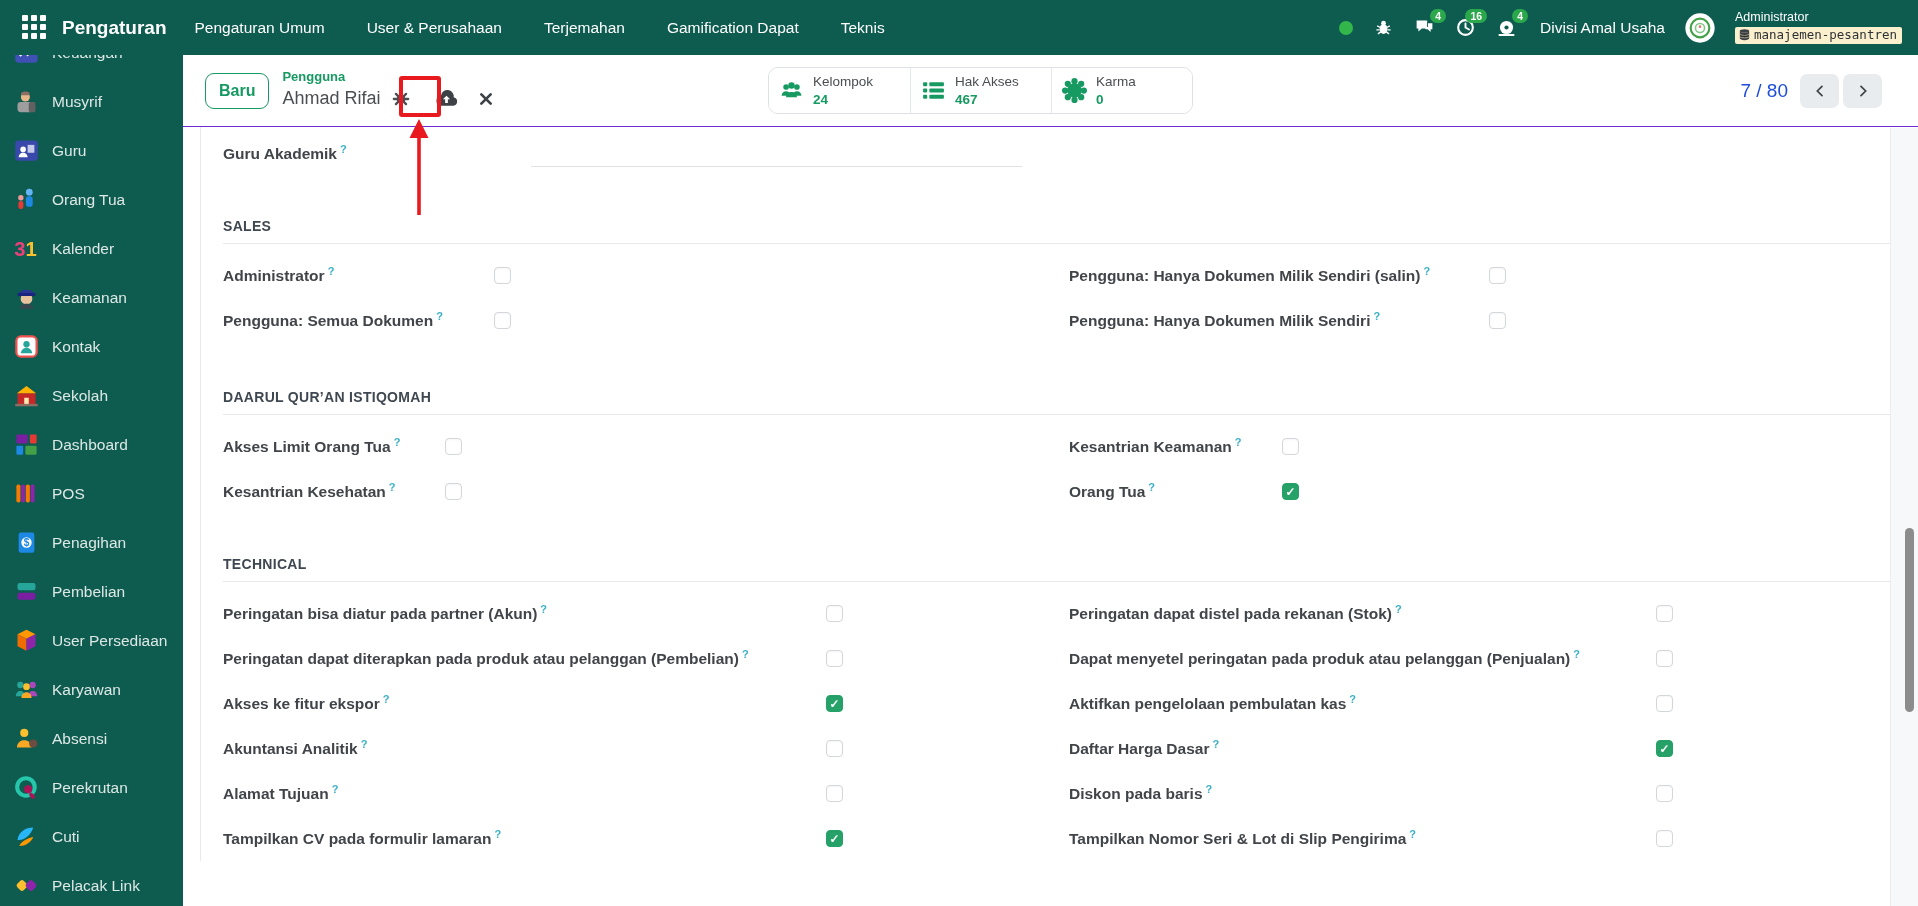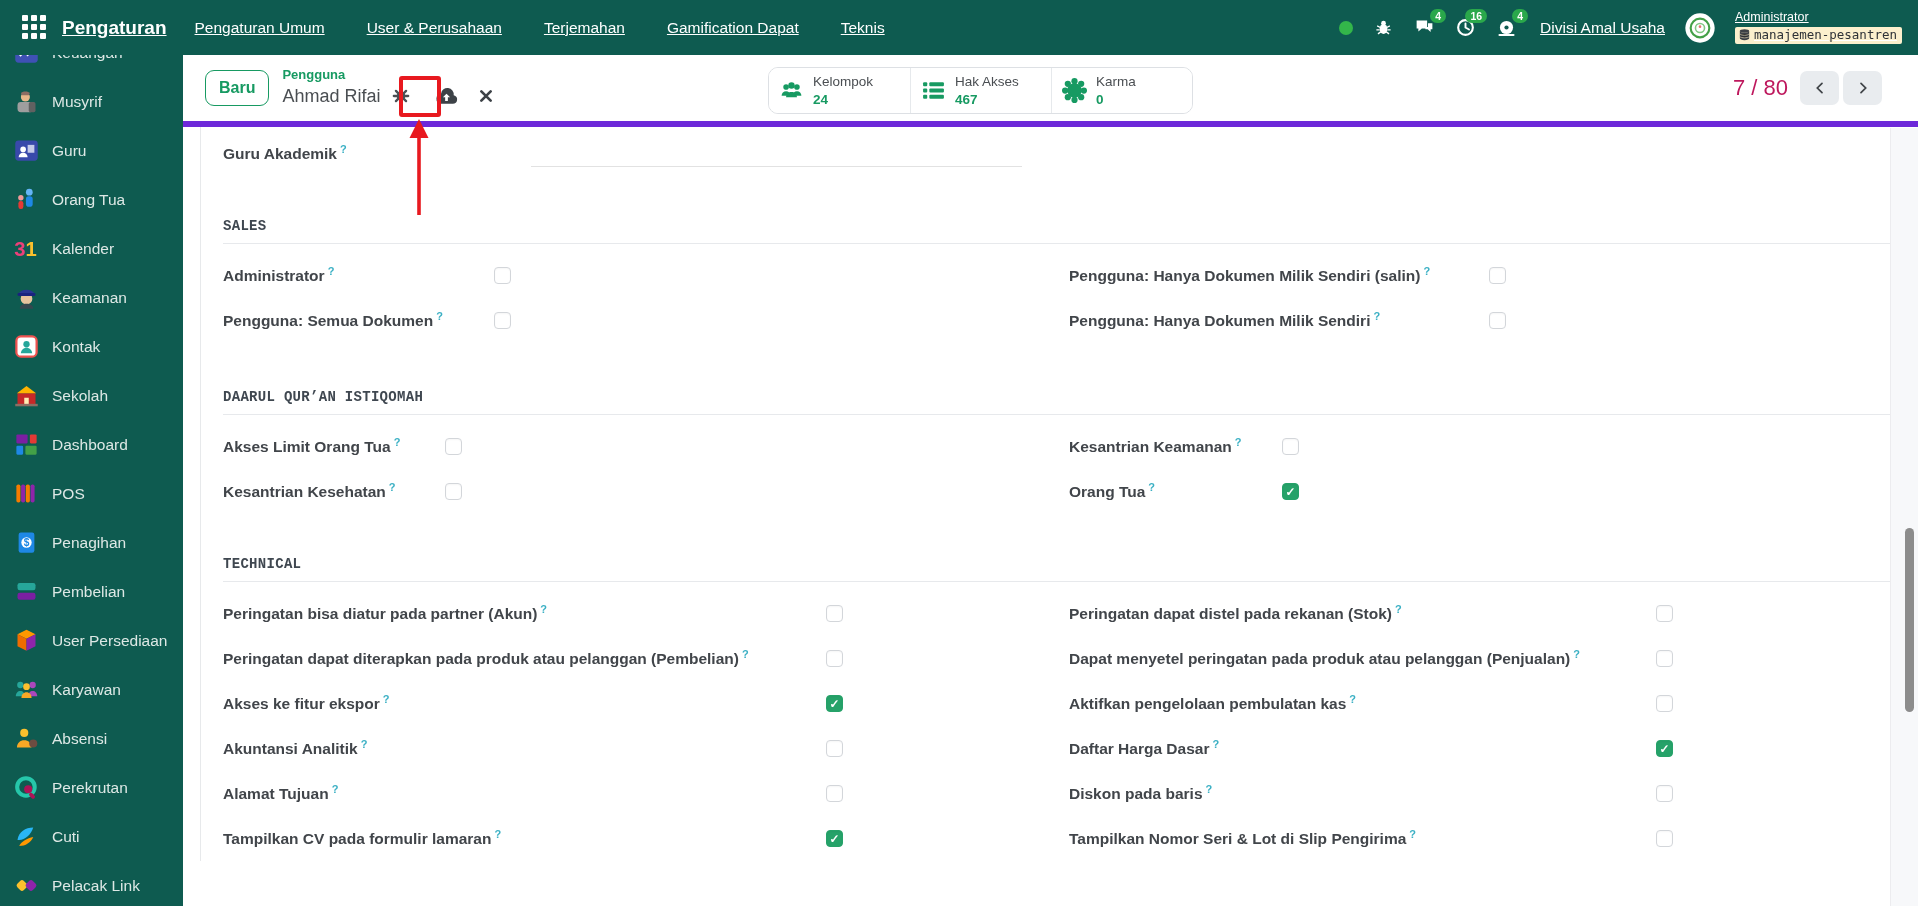--- a/index.html
+++ b/index.html
@@ -1,21 +1,21 @@
 <!DOCTYPE html>
 <html><head>
 <meta charset="utf-8">
 <style>
   * { margin:0; padding:0; box-sizing:border-box; }
   html,body { width:1918px; height:906px; overflow:hidden; background:#fff;
               font-family:"Liberation Sans", sans-serif; }
 
   
   .topbar { position:fixed; left:0; top:0; right:0; height:55px; background:#0e5b50;
-            display:flex; align-items:center; color:#fff; padding:0 16px; z-index:30;text-decoration:underline; }
+            display:flex; align-items:center; color:#fff; padding:0 16px; z-index:30; }
   .apps-btn { width:26px; height:26px; display:grid; grid-template-columns:repeat(3,6px);
               grid-template-rows:repeat(3,6px); gap:3px; margin:0 14px 0 6px; cursor:pointer; }
   .apps-btn span { background:#fff; border-radius:1px; }
   .app-name { font-size:19px; font-weight:bold; margin-right:28px; }
   .top-menu { display:flex; gap:42px; font-size:15.5px; }
   .top-menu .mitem { cursor:pointer; white-space:nowrap; }
   .top-right { margin-left:auto; display:flex; align-items:center; gap:19px; }
   .ticon { position:relative; width:22px; height:22px; display:flex; align-items:center; justify-content:center; }
   .status-dot { width:14px; height:14px; border-radius:50%; background:#33b64a; }
   .badge { position:absolute; top:-8px; right:-11px; background:#2aa84b; color:#fff;
@@ -32,61 +32,61 @@
   .sidebar { position:fixed; left:0; top:55px; bottom:0; width:183px; background:#0e5b50;
              overflow:hidden; z-index:20; }
   .side-list { list-style:none; margin-top:-27px; padding-left:13px; }
   .side-item { height:49px; display:flex; align-items:center; gap:12px; color:#dde8e5;
                font-size:15.5px; cursor:pointer; white-space:nowrap; }
   .side-icon { width:27px; height:27px; flex:none; }
 
   
   .main { position:absolute; left:183px; top:55px; right:0; bottom:0; background:#fff; }
 
-  .control-panel { height:72px; background:#fff; border-bottom:6px solid #6d28d9;
+  .control-panel { height:72px; background:#fff; border-bottom:1px solid #6d28d9;
                    display:flex; align-items:center; padding-left:22px; position:relative; }
   .baru-badge { border:1px solid #179a62; color:#179a62; font-weight:bold; font-size:16px;
                 padding:8px 13px; border-radius:9px; background:#fff; }
   .bc { margin-left:13px; display:flex; flex-direction:column; gap:1px; }
   .bc-parent { color:#179a62; font-weight:bold; font-size:13px; cursor:pointer; }
   .bc-current-row { display:flex; align-items:center; gap:10px; }
   .bc-current { color:#4a4e52; font-size:18px; }
   .hbtn { background:none; border:none; cursor:pointer; display:flex; align-items:center; padding:0; }
 
   .stat-group { position:absolute; left:585px; top:12px; display:flex; border:1px solid #dde0e4;
                 border-radius:10px; overflow:hidden; background:#fff; }
   .stat-btn { width:141px; display:flex; align-items:center; gap:9px; padding:5px 10px;
               border:none; border-left:1px solid #e6e9ec; background:#fff; cursor:pointer; text-align:left; }
   .stat-btn:first-child { border-left:none; }
   .stat-text { display:flex; flex-direction:column; line-height:1.3; }
   .stat-label { font-size:13.5px; color:#4a4e52; font-family:"Liberation Sans",sans-serif; }
   .stat-value { font-size:13.5px; color:#179a62; font-weight:bold; }
 
   .pager { margin-left:auto; display:flex; align-items:center; gap:12px; margin-right:36px; }
-  .pager-counter { font-size:22px; color:#be185d; }
+  .pager-counter { font-size:19px; color:#1d4ed8; }
   .pager-btns { display:flex; gap:4px; }
   .pager-btn { width:39px; height:34px; background:#e9ecef; border:none; border-radius:7px;
                display:flex; align-items:center; justify-content:center; cursor:pointer; }
 
   
   .sheet { margin-left:17px; margin-right:28px; border-left:1px solid #e7e9eb;
            padding:4px 0 0 22px; min-height:724px; }
   .field-row { height:45px; display:flex; align-items:center; }
   .lbl { font-weight:bold; color:#41454a; font-size:15.5px; white-space:nowrap; }
   .field-row .lbl { width:308px; }
   .field-input { width:491px; border:none; border-bottom:1px solid #e2e2e2; height:26px;
                  font-size:15px; color:#41454a; outline:none; background:transparent; }
   sup.help { color:#3bb0c4; font-weight:bold; font-size:11px; margin-left:3px; }
 
   .section { margin-right:0; }
   .sec-sales  { margin-top:42px; }
   .sec-daarul { margin-top:46px; }
   .sec-tech   { margin-top:42px; }
   .section-title { font-size:14px; font-weight:bold; color:#3f4750; letter-spacing:.3px;
-                   padding-bottom:9px; border-bottom:1px solid #e7e9ec;font-family:Liberation Mono, monospace; }
+                   padding-bottom:9px; border-bottom:1px solid #e7e9ec; }
   .section-body { display:grid; grid-template-columns:846px 1fr; padding-top:9px; }
   .srow { height:45px; display:flex; align-items:center; }
   .sec-sales  .col-left  .lbl { width:271px; }
   .sec-sales  .col-right .lbl { width:420px; }
   .sec-daarul .col-left  .lbl { width:222px; }
   .sec-daarul .col-right .lbl { width:213px; }
   .sec-tech   .col-left  .lbl { width:603px; }
   .sec-tech   .col-right .lbl { width:587px; }
 
   .cb { width:17px; height:17px; border:1px solid #d3d6da; border-radius:4px; background:#fff;

